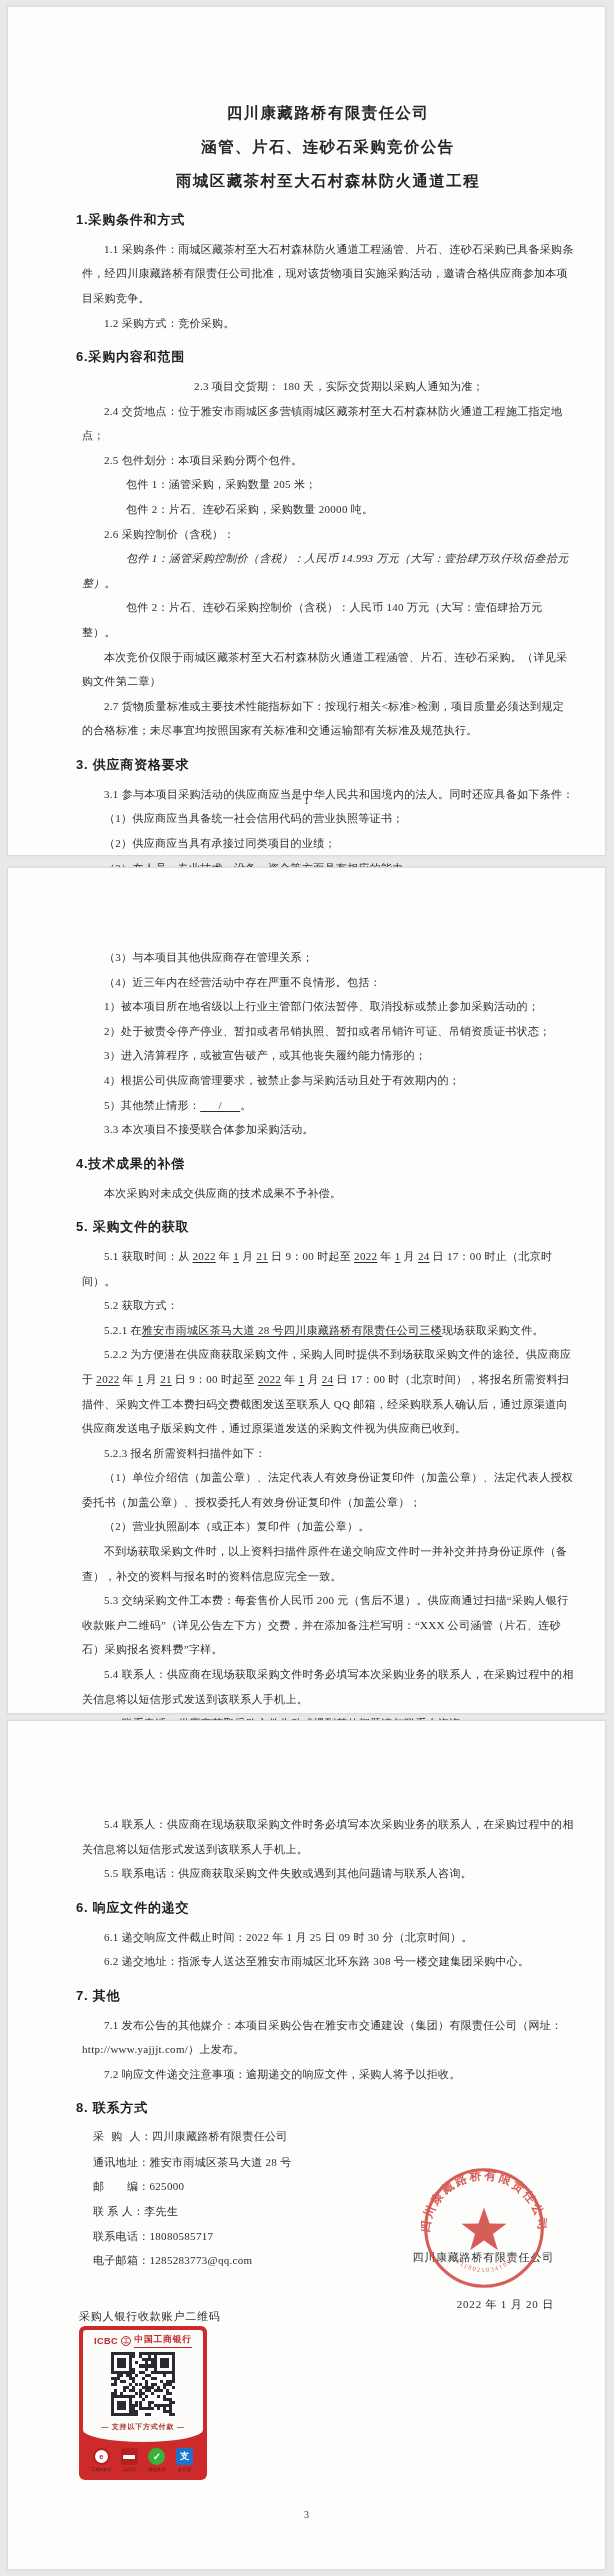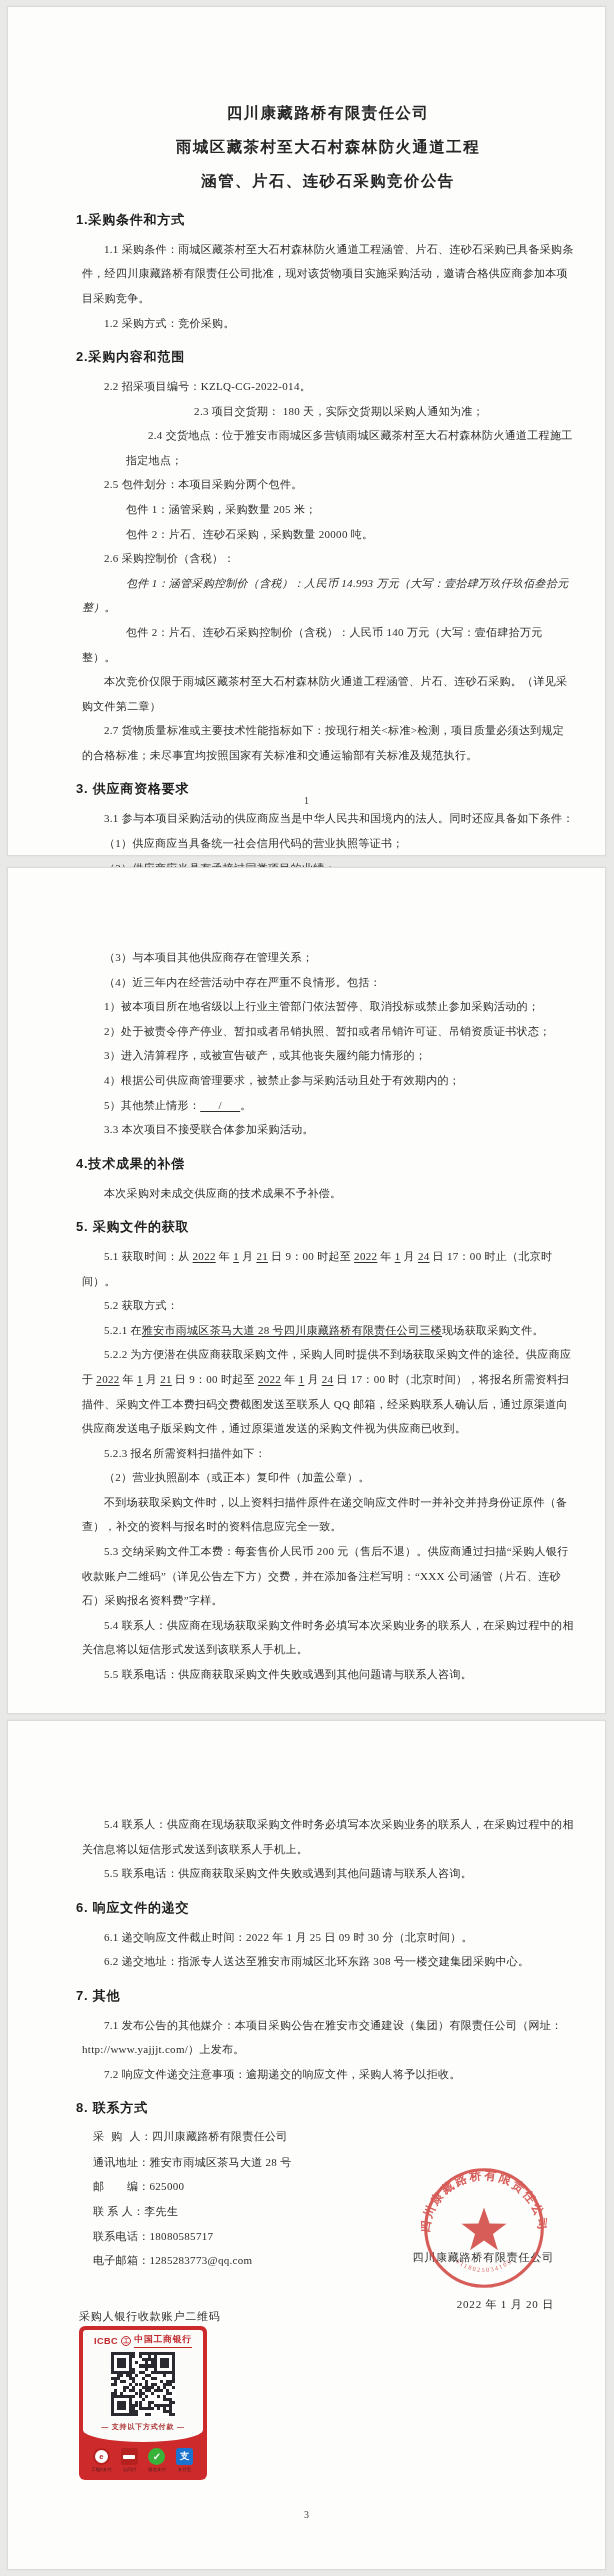--- a/index.html
+++ b/index.html
@@ -82,29 +82,28 @@
     margin-top:1.5px;font-size:5px;color:#4a1d1d;white-space:nowrap;
     font-family:"Liberation Sans",sans-serif;transform:scale(.9);
   }
 </style>
 </head>
 <body>
 
 <div class="page" id="p1">
   <div class="content">
       <div class="doc-title">四川康藏路桥有限责任公司</div>
+      <div class="doc-title">涵管、片石、连砂石采购竞价公告</div>
       <div class="doc-title">雨城区藏茶村至大石村森林防火通道工程</div>
-      <div class="doc-title">涵管、片石、连砂石采购竞价公告</div>
       <div class="doc-h">1.采购条件和方式</div>
       <p class="doc-p" style="text-indent: 2em;">1.1 采购条件：雨城区藏茶村至大石村森林防火通道工程涵管、片石、连砂石采购已具备采购条件，经四川康藏路桥有限责任公司批准，现对该货物项目实施采购活动，邀请合格供应商参加本项目采购竞争。</p>
       <p class="doc-p" style="text-indent: 2em;">1.2 采购方式：竞价采购。</p>
-      <div class="doc-h">2.采购内容和范围</div>
-      <p class="doc-p" style="text-indent: 2em;">2.2 招采项目编号：KZLQ-CG-2022-014。</p>
+      <div class="doc-h">6.采购内容和范围</div>
       <p class="doc-p" style="text-indent: 2em; text-align: center;">2.3 项目交货期： 180 天，实际交货期以采购人通知为准；</p>
-      <p class="doc-p" style="text-indent: 2em; margin-left: 44px;">2.4 交货地点：位于雅安市雨城区多营镇雨城区藏茶村至大石村森林防火通道工程施工指定地点；</p>
+      <p class="doc-p" style="text-indent: 2em;">2.4 交货地点：位于雅安市雨城区多营镇雨城区藏茶村至大石村森林防火通道工程施工指定地点；</p>
       <p class="doc-p" style="text-indent: 2em;">2.5 包件划分：本项目采购分两个包件。</p>
       <p class="doc-p" style="text-indent: 4em;">包件 1：涵管采购，采购数量 205 米；</p>
       <p class="doc-p" style="text-indent: 4em;">包件 2：片石、连砂石采购，采购数量 20000 吨。</p>
       <p class="doc-p" style="text-indent: 2em;">2.6 采购控制价（含税）：</p>
       <p class="doc-p" style="text-indent: 4em; font-style: italic;">包件 1：涵管采购控制价（含税）：人民币 14.993 万元（大写：壹拾肆万玖仟玖佰叁拾元整）。</p>
       <p class="doc-p" style="text-indent: 4em;">包件 2：片石、连砂石采购控制价（含税）：人民币 140 万元（大写：壹佰肆拾万元整）。</p>
       <p class="doc-p" style="text-indent: 2em;">本次竞价仅限于雨城区藏茶村至大石村森林防火通道工程涵管、片石、连砂石采购。（详见采购文件第二章）</p>
       <p class="doc-p" style="text-indent: 2em;">2.7 货物质量标准或主要技术性能指标如下：按现行相关&lt;标准&gt;检测，项目质量必须达到规定的合格标准；未尽事宜均按照国家有关标准和交通运输部有关标准及规范执行。</p>
       <div class="doc-h">3. 供应商资格要求</div>
       <p class="doc-p" style="text-indent: 2em;">3.1 参与本项目采购活动的供应商应当是中华人民共和国境内的法人。同时还应具备如下条件：</p>
@@ -127,20 +126,21 @@
       <p class="doc-p" style="text-indent: 2em;"><span>5）其他禁止情形：</span><span class="u">      /      </span><span>。</span></p>
       <p class="doc-p" style="text-indent: 2em;">3.3 本次项目不接受联合体参加采购活动。</p>
       <div class="doc-h">4.技术成果的补偿</div>
       <p class="doc-p" style="text-indent: 2em;">本次采购对未成交供应商的技术成果不予补偿。</p>
       <div class="doc-h">5. 采购文件的获取</div>
       <p class="doc-p" style="text-indent: 2em;"><span>5.1 获取时间：从 </span><span class="u">2022</span><span> 年 </span><span class="u">1</span><span> 月 </span><span class="u">21</span><span> 日 9：00 时起至 </span><span class="u">2022</span><span> 年 </span><span class="u">1</span><span> 月 </span><span class="u">24</span><span> 日 17：00 时止（北京时间）。</span></p>
       <p class="doc-p" style="text-indent: 2em;">5.2 获取方式：</p>
       <p class="doc-p" style="text-indent: 2em;"><span>5.2.1 在</span><span class="u">雅安市雨城区茶马大道 28 号四川康藏路桥有限责任公司三楼</span><span>现场获取采购文件。</span></p>
       <p class="doc-p" style="text-indent: 2em;"><span>5.2.2 为方便潜在供应商获取采购文件，采购人同时提供不到场获取采购文件的途径。供应商应于 </span><span class="u">2022</span><span> 年 </span><span class="u">1</span><span> 月 </span><span class="u">21</span><span> 日 9：00 时起至 </span><span class="u">2022</span><span> 年 </span><span class="u">1</span><span> 月 </span><span class="u">24</span><span> 日 17：00 时（北京时间），将报名所需资料扫描件、采购文件工本费扫码交费截图发送至联系人 QQ 邮箱，经采购联系人确认后，通过原渠道向供应商发送电子版采购文件，通过原渠道发送的采购文件视为供应商已收到。</span></p>
       <p class="doc-p" style="text-indent: 2em;">5.2.3 报名所需资料扫描件如下：</p>
+      <p class="doc-p" style="text-indent: 2em;">（1）单位介绍信（加盖公章）、法定代表人有效身份证复印件（加盖公章）、法定代表人授权委托书（加盖公章）、授权委托人有效身份证复印件（加盖公章）；</p>
       <p class="doc-p" style="text-indent: 2em;">（2）营业执照副本（或正本）复印件（加盖公章）。</p>
       <p class="doc-p" style="text-indent: 2em;">不到场获取采购文件时，以上资料扫描件原件在递交响应文件时一并补交并持身份证原件（备查），补交的资料与报名时的资料信息应完全一致。</p>
       <p class="doc-p" style="text-indent: 2em;">5.3 交纳采购文件工本费：每套售价人民币 200 元（售后不退）。供应商通过扫描“采购人银行收款账户二维码”（详见公告左下方）交费，并在添加备注栏写明：“XXX 公司涵管（片石、连砂石）采购报名资料费”字样。</p>
       <p class="doc-p" style="text-indent: 2em;">5.4 联系人：供应商在现场获取采购文件时务必填写本次采购业务的联系人，在采购过程中的相关信息将以短信形式发送到该联系人手机上。</p>
       <p class="doc-p" style="text-indent: 2em;">5.5 联系电话：供应商获取采购文件失败或遇到其他问题请与联系人咨询。</p>
     </div>
   <div class="pagenum"></div>
 </div>
 
 <div class="page" id="p3">

